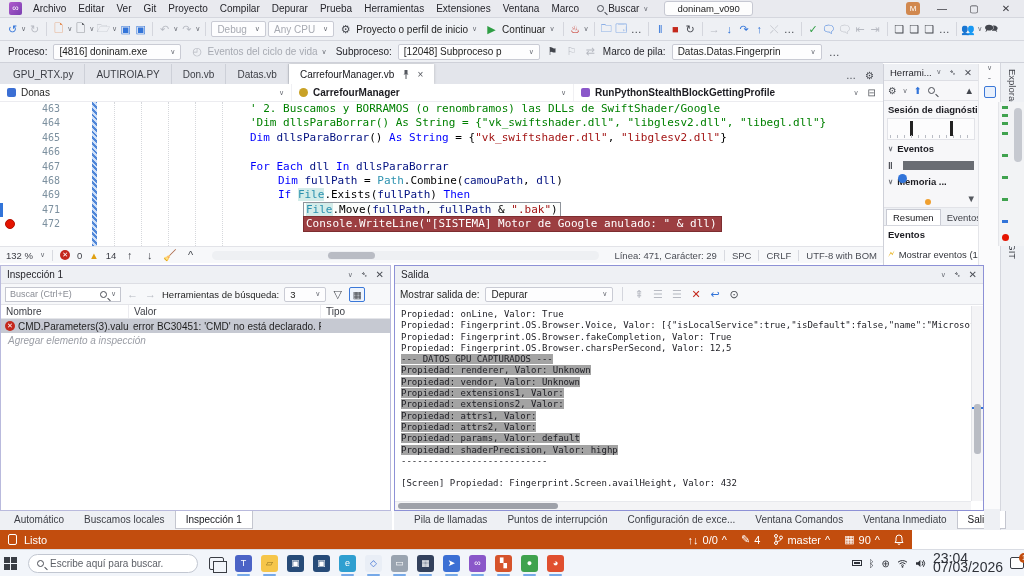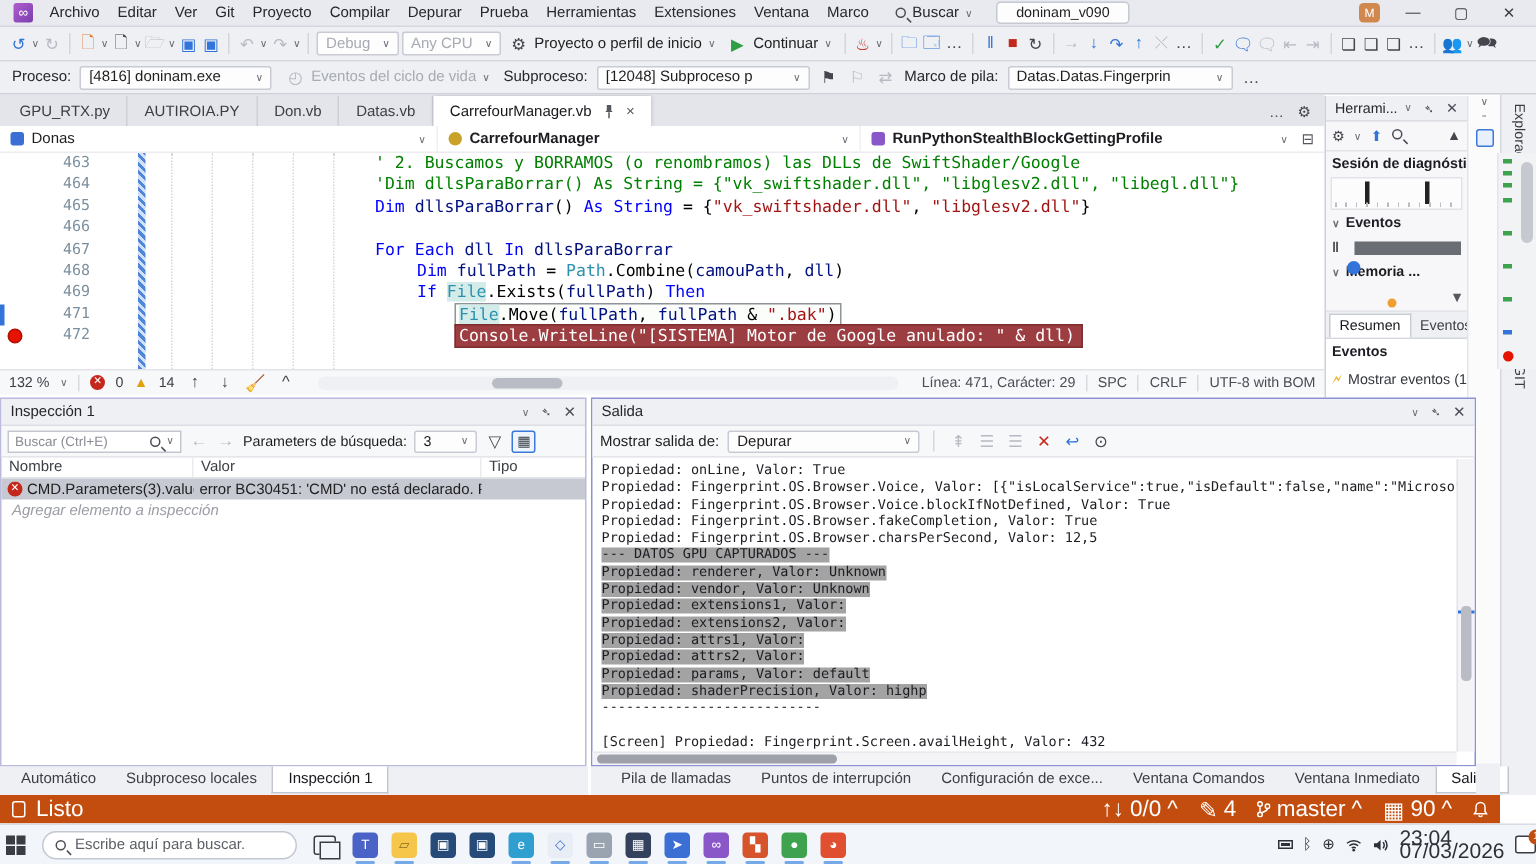--- a/index.html
+++ b/index.html
@@ -136,21 +136,21 @@
 
 
 .btabs{position:absolute;top:511px;height:19px;background:#eef0f4;display:flex;align-items:flex-start;padding-left:4px}
 .bt-left{left:0;width:392px}
 .bt-right{left:394px;width:590px;justify-content:space-between;padding:0 10px}
 .btab{padding:3px 10px;color:#3c3e45;white-space:nowrap;cursor:default}
 .btab.active{background:#fff;border:1px solid #c4c6cf;border-top:none;color:#17171c}
 .rfill{position:absolute;left:984px;top:509px;width:16px;height:21px;background:#eef0f4}
 
 
-.statusbar{position:absolute;left:0;top:530px;width:1000px;height:19px;background:#c24d0e;color:#fff;display:flex;align-items:center;padding:0 8px;gap:7px;font-size:15px}
+.statusbar{position:absolute;left:0;top:530px;width:912px;height:19px;background:#c24d0e;color:#fff;display:flex;align-items:center;padding:0 8px;gap:7px;font-size:11px}
 .sb-ic{width:9px;height:11px;border:1px solid #fff;border-radius:2px}
 .sb-right{margin-left:auto;display:flex;align-items:center;gap:14px}
 .sbg{display:flex;align-items:center;gap:4px}
 
 
 .taskbar{position:absolute;left:0;top:549px;width:1024px;height:27px;background:#f2f5fa;border-top:1px solid #d9dce3;display:flex;align-items:center;padding:0 0;gap:7px}
 .start{display:grid;grid-template-columns:6px 6px;grid-gap:1px;margin:0 4px}
 .start div{width:6px;height:6px;background:#3a3d44}
 .tsearch{width:170px;height:19px;background:#fff;border:1px solid #c2c7d1;border-radius:10px;display:flex;align-items:center;gap:6px;padding:0 8px;color:#5c5f66}
 .tview{width:15px;height:13px;border:1px solid #3a3d44;border-radius:2px;position:relative;margin:0 4px}
@@ -507,21 +507,21 @@
     </div>
   </div>
   <div class="watch-toolbar">
     <div class="searchbox">
       <span class="grow">Buscar (Ctrl+E)</span>
       <span class="i-search"></span>
       <span class="chev">∨</span>
     </div>
     <span class="ti gray">←</span>
     <span class="ti gray">→</span>
-    <span>Parameters de búsqueda:</span>
+    <span>Herramientas de búsqueda:</span>
     <div class="combo" style="width:42px;height:15px">
         <span>3</span>
         <span class="chev" style="margin-left:auto">∨</span>
       </div>
     <span class="ti dark">▽</span>
     <div class="wbtn-frame">▦</div>
   </div>
   <div class="wheader">
     <div class="wh wc1">Nombre</div>
     <div class="wh wc2">Valor</div>
@@ -559,21 +559,20 @@
     <span class="ti gray">⇞</span>
     <span class="ti gray">☰</span>
     <span class="ti gray">☰</span>
     <span class="ti red">✕</span>
     <span class="ti blue">↩</span>
     <span class="ti dark">⊙</span>
   </div>
   <div class="out-content" id="output-lines">
       <div class="oline"><span>Propiedad: onLine, Valor: True</span></div>
       <div class="oline"><span>Propiedad: Fingerprint.OS.Browser.Voice, Valor: [{"isLocalService":true,"isDefault":false,"name":"Microsoft Helena - Spanish (Spain)</span></div>
-      <div class="oline"><span>Propiedad: Fingerprint.OS.Browser.Voice.blockIfNotDefined, Valor: True</span></div>
       <div class="oline"><span>Propiedad: Fingerprint.OS.Browser.fakeCompletion, Valor: True</span></div>
       <div class="oline"><span>Propiedad: Fingerprint.OS.Browser.charsPerSecond, Valor: 12,5</span></div>
       <div class="oline sel"><span>--- DATOS GPU CAPTURADOS ---</span></div>
       <div class="oline sel"><span>Propiedad: renderer, Valor: Unknown</span></div>
       <div class="oline sel"><span>Propiedad: vendor, Valor: Unknown</span></div>
       <div class="oline sel"><span>Propiedad: extensions1, Valor:</span></div>
       <div class="oline sel"><span>Propiedad: extensions2, Valor:</span></div>
       <div class="oline sel"><span>Propiedad: attrs1, Valor:</span></div>
       <div class="oline sel"><span>Propiedad: attrs2, Valor:</span></div>
       <div class="oline sel"><span>Propiedad: params, Valor: default</span></div>
@@ -586,21 +585,21 @@
     <div class="out-vmark"></div>
     <div class="out-vthumb"></div>
   </div>
   <div class="out-hscroll">
       <div class="out-hthumb"></div>
     </div>
 </div>
 
 <div class="btabs bt-left" id="watch-tabs">
     <div class="btab">Automático</div>
-    <div class="btab">Subproceso locales</div>
+    <div class="btab">Buscamos locales</div>
     <div class="btab active">Inspección 1</div>
   </div>
 <div class="btabs bt-right" id="output-tabs">
     <div class="btab">Pila de llamadas</div>
     <div class="btab">Puntos de interrupción</div>
     <div class="btab">Configuración de exce...</div>
     <div class="btab">Ventana Comandos</div>
     <div class="btab">Ventana Inmediato</div>
     <div class="btab active">Salida</div>
   </div>

